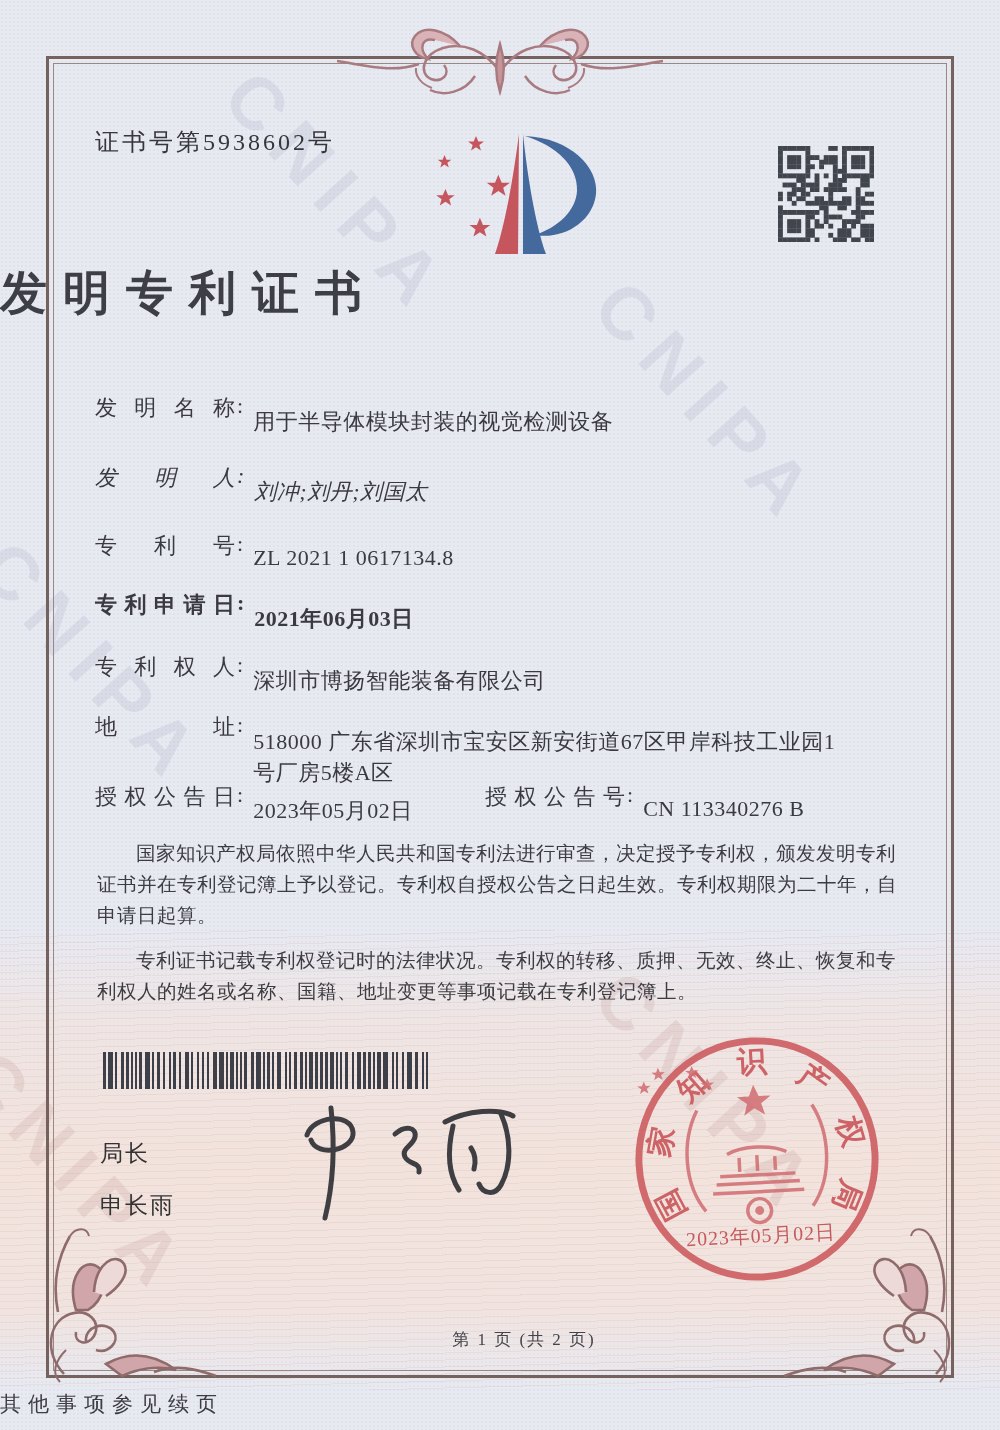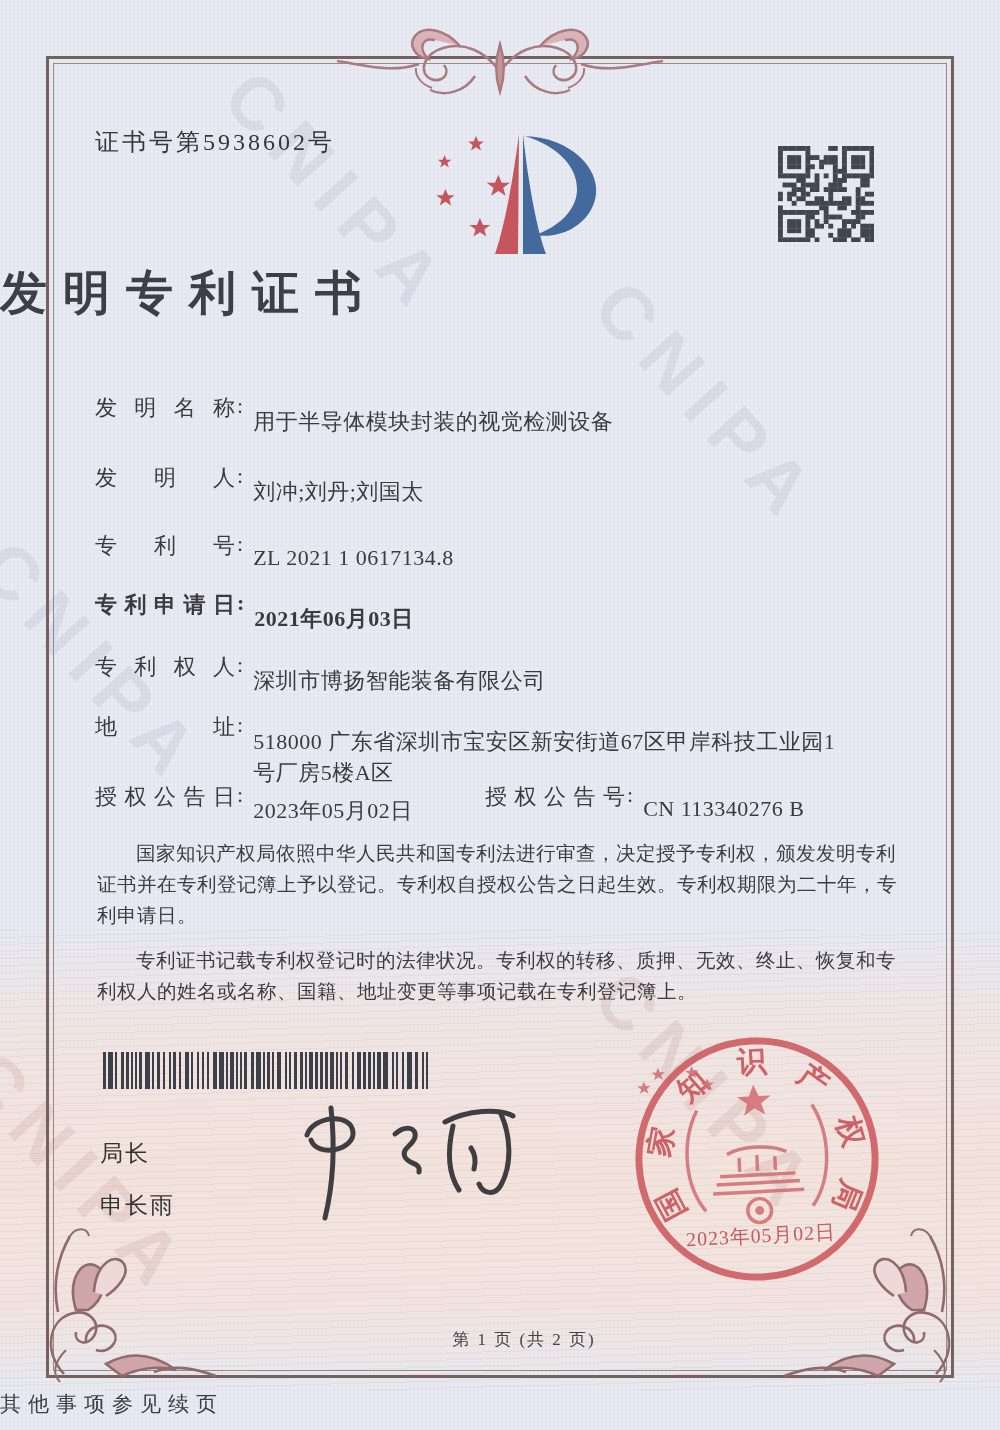--- a/index.html
+++ b/index.html
@@ -391,21 +391,21 @@
       <rect x="77.71428571428571" y="91.42857142857142" width="4.871428571428571" height="4.871428571428571" fill="#41464e"></rect>
       <rect x="86.85714285714285" y="91.42857142857142" width="4.871428571428571" height="4.871428571428571" fill="#41464e"></rect>
       <rect x="91.42857142857142" y="91.42857142857142" width="4.871428571428571" height="4.871428571428571" fill="#41464e"></rect>
     </svg>
 
   <div id="doc-title">发明专利证书</div>
 
   <div class="row" style="top:393px;">
     <span class="lbl">发明名称</span><span class="colon">:</span><span class="val">用于半导体模块封装的视觉检测设备</span>
   </div>
-  <div class="row" style="top:463px;">
+  <div class="row" style="top:463px;font-style:italic;">
     <span class="lbl">发明人</span><span class="colon">:</span><span class="val">刘冲;刘丹;刘国太</span>
   </div>
   <div class="row" style="top:531px;">
     <span class="lbl">专利号</span><span class="colon">:</span><span class="val">ZL 2021 1 0617134.8</span>
   </div>
   <div class="row" style="top:590px;font-weight:bold;">
     <span class="lbl">专利申请日</span><span class="colon">:</span><span class="val">2021年06月03日</span>
   </div>
   <div class="row" style="top:652px;">
     <span class="lbl">专利权人</span><span class="colon">:</span><span class="val">深圳市博扬智能装备有限公司</span>
@@ -415,21 +415,21 @@
   </div>
 
   <div class="row" style="top:782px;">
     <span class="lbl">授权公告日</span><span class="colon">:</span><span class="val">2023年05月02日</span>
     <span id="grant-no-group">
       <span class="lbl">授权公告号</span><span class="colon">:</span><span class="val">CN 113340276 B</span>
     </span>
   </div>
 
   <div id="paragraphs">
-    <p>国家知识产权局依照中华人民共和国专利法进行审查，决定授予专利权，颁发发明专利证书并在专利登记簿上予以登记。专利权自授权公告之日起生效。专利权期限为二十年，专利申请日。</p>
+    <p>国家知识产权局依照中华人民共和国专利法进行审查，决定授予专利权，颁发发明专利证书并在专利登记簿上予以登记。专利权自授权公告之日起生效。专利权期限为二十年，自申请日起算。</p>
     <p>专利证书记载专利权登记时的法律状况。专利权的转移、质押、无效、终止、恢复和专利权人的姓名或名称、国籍、地址变更等事项记载在专利登记簿上。</p>
   </div>
 
   <svg id="barcode" width="332" height="37" viewBox="0 0 332 37">
       <rect x="0" y="0" width="3" height="37" fill="#3d4048"></rect>
       <rect x="5" y="0" width="5" height="37" fill="#3d4048"></rect>
       <rect x="12" y="0" width="2" height="37" fill="#3d4048"></rect>
       <rect x="18" y="0" width="3" height="37" fill="#3d4048"></rect>
       <rect x="23" y="0" width="3" height="37" fill="#3d4048"></rect>
       <rect x="28" y="0" width="2" height="37" fill="#3d4048"></rect>

